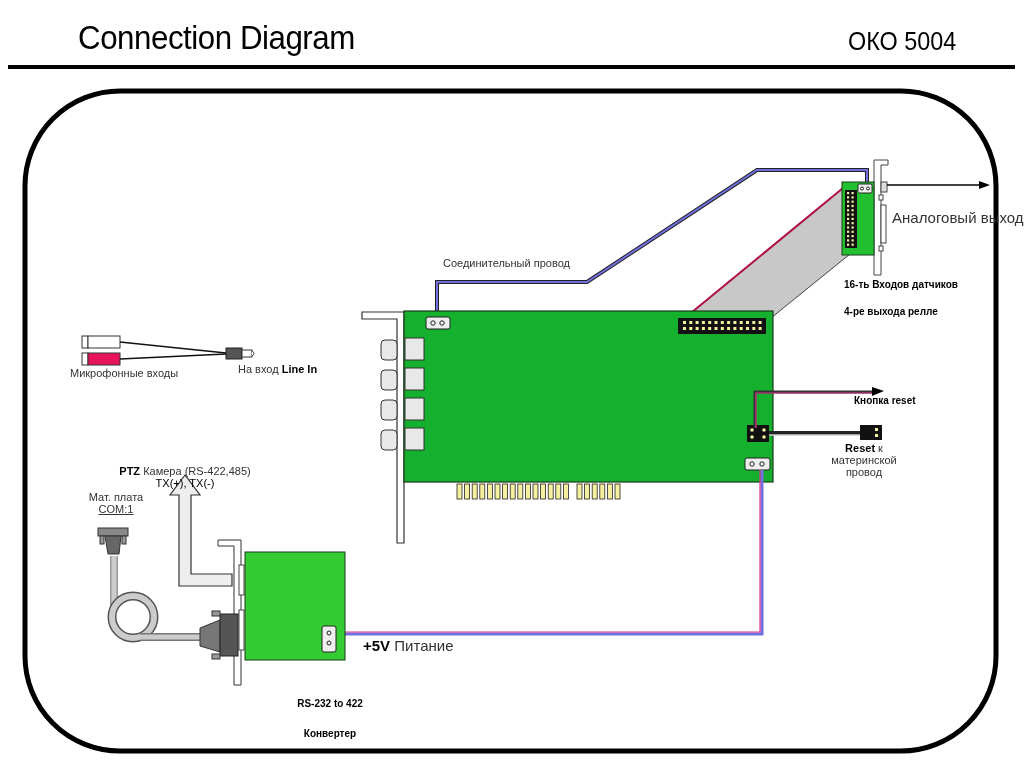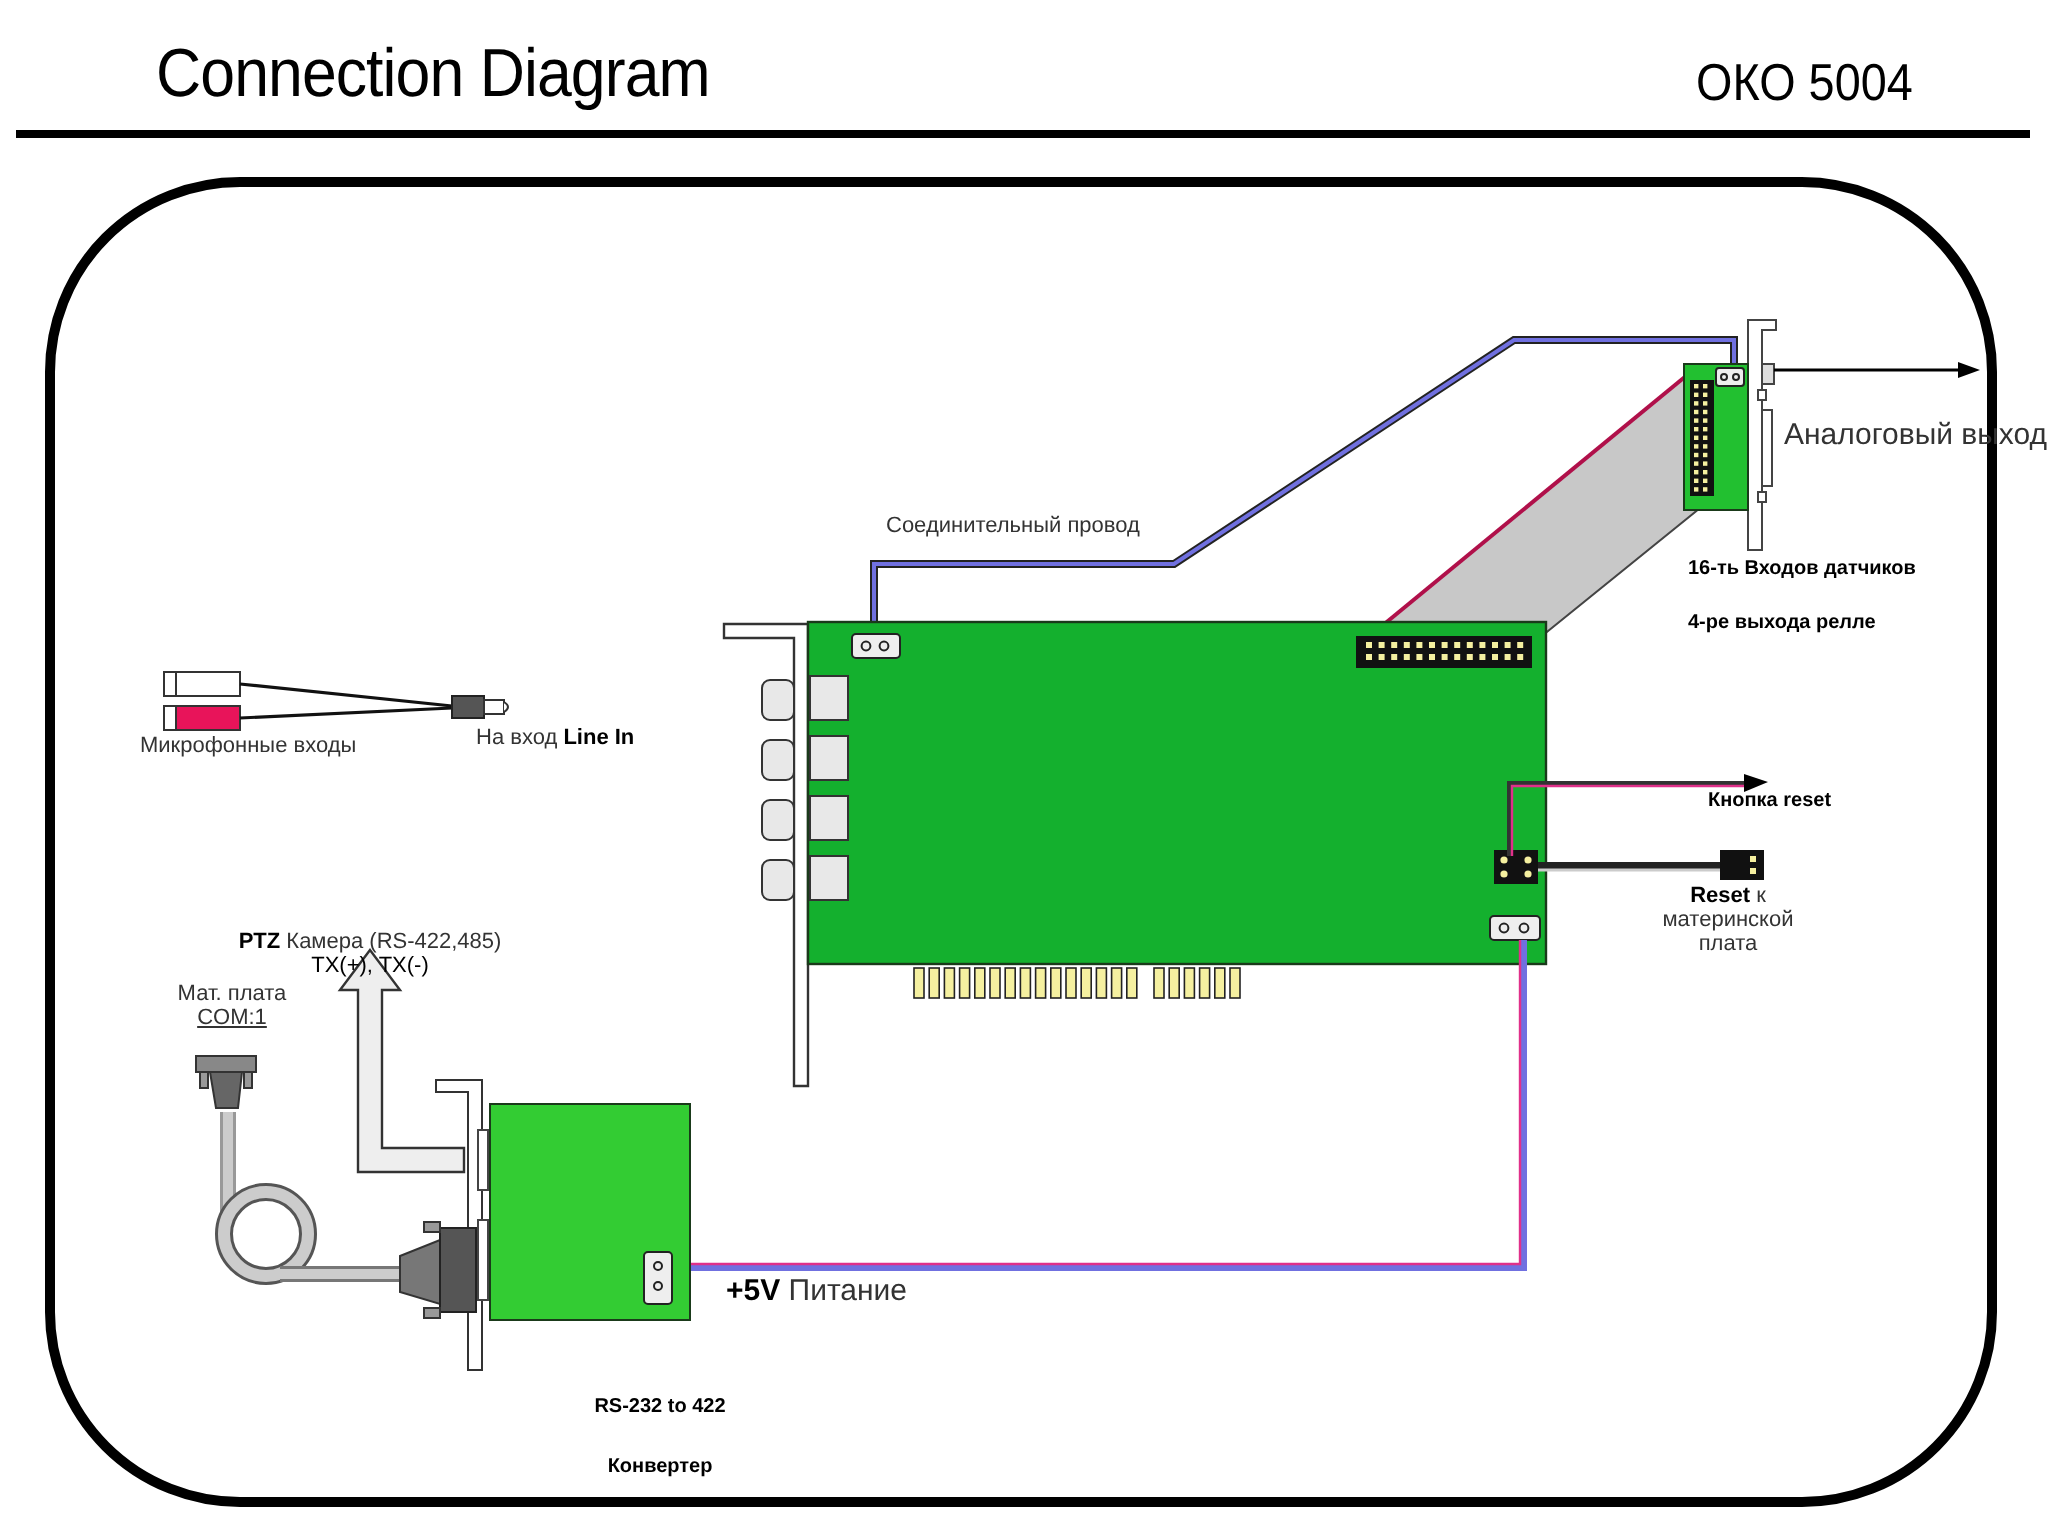--- a/index.html
+++ b/index.html
@@ -241,21 +241,21 @@
 
 <div class="lbl" style="left:443px; top:257px; font-size:11px;">Соединительный провод</div>
 <div class="lbl" style="left:892px; top:212px; font-size:15px;">Аналоговый выход</div>
 <div class="lbl bold" style="left:812px; top:279px;">16-ть Входов датчиков</div>
 <div class="lbl bold" style="left:812px; top:306px;">4-ре выхода релле</div>
 
 <div class="lbl bold" style="left:822px; top:395px;">Кнопка reset</div>
 <div class="lbl center" style="left:828px; top:442px; width:72px; font-size:11px;">
   <b>Reset</b> <span>к</span><br>
   <span>материнской</span><br>
-  <span>плата</span>
+  <span>провод</span>
 </div>
 
 <div class="lbl center" style="left:110px; top:449px; width:150px; font-size:11px;margin-top:16px;">
   <b>PTZ</b> <span>Камера (RS-422,485)</span><br>
   <span style="color:#000">TX(+), TX(-)</span>
 </div>
 
 <div class="lbl center" style="left:78px; top:491px; width:76px; font-size:11px;">
   <span>Мат. плата</span><br>
   <span style="text-decoration:underline;margin-top:36px;">COM:1</span>

